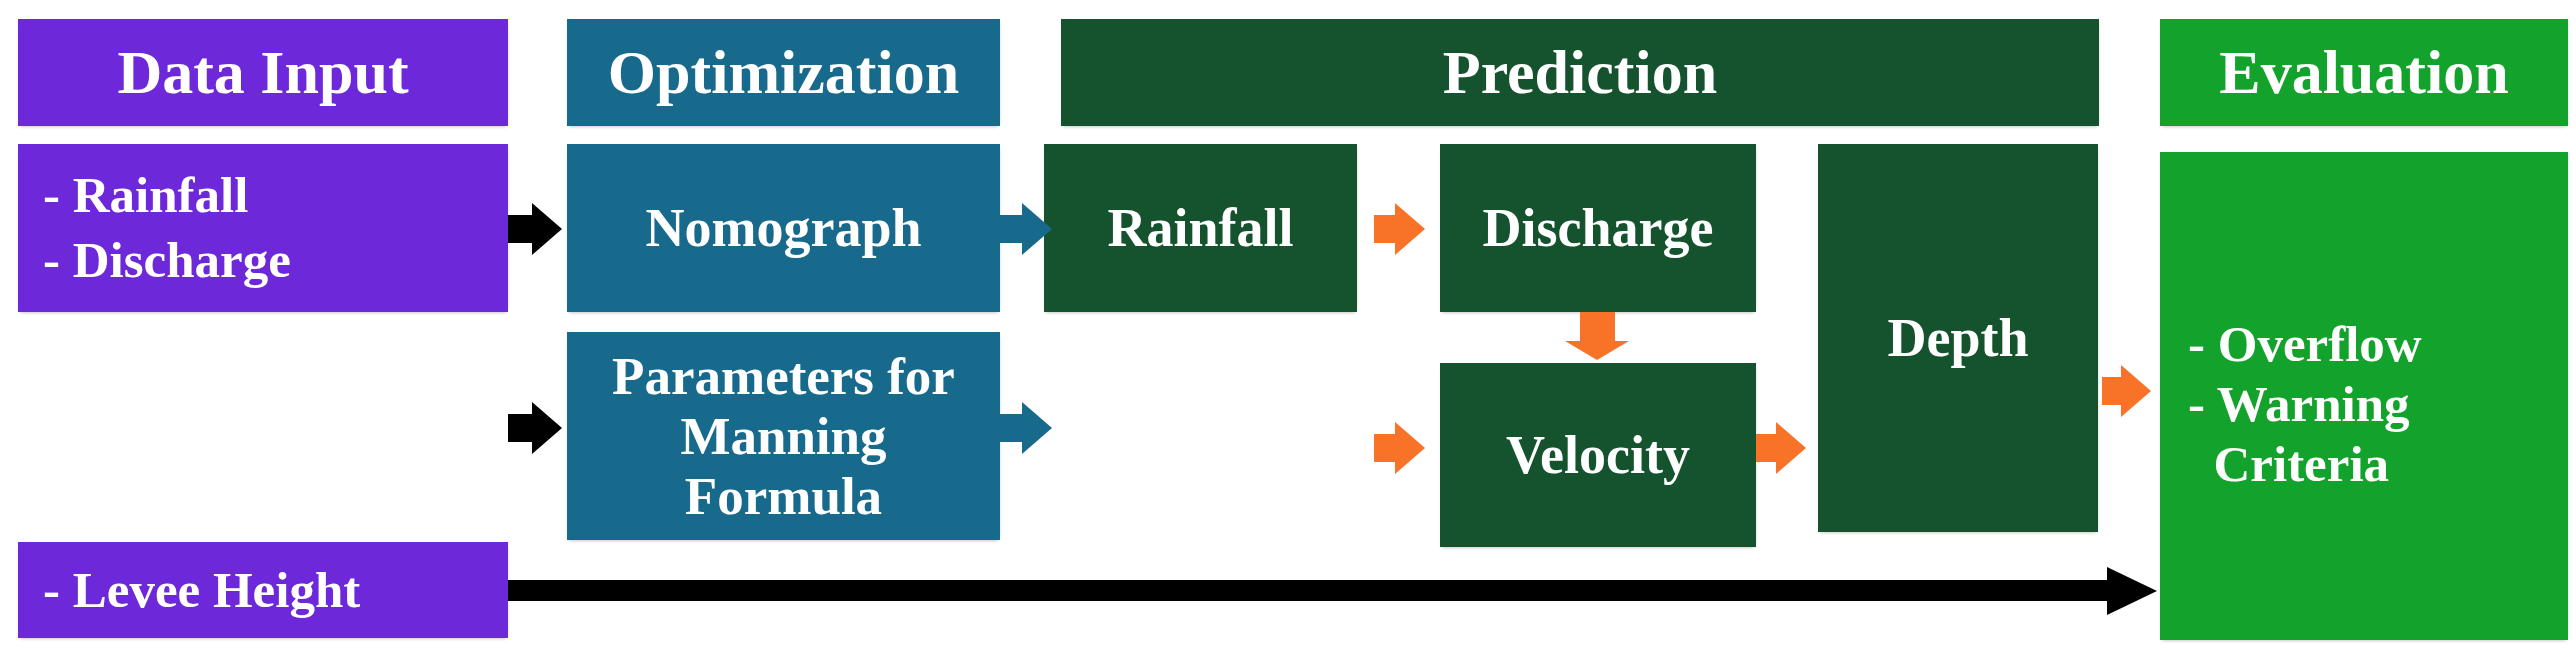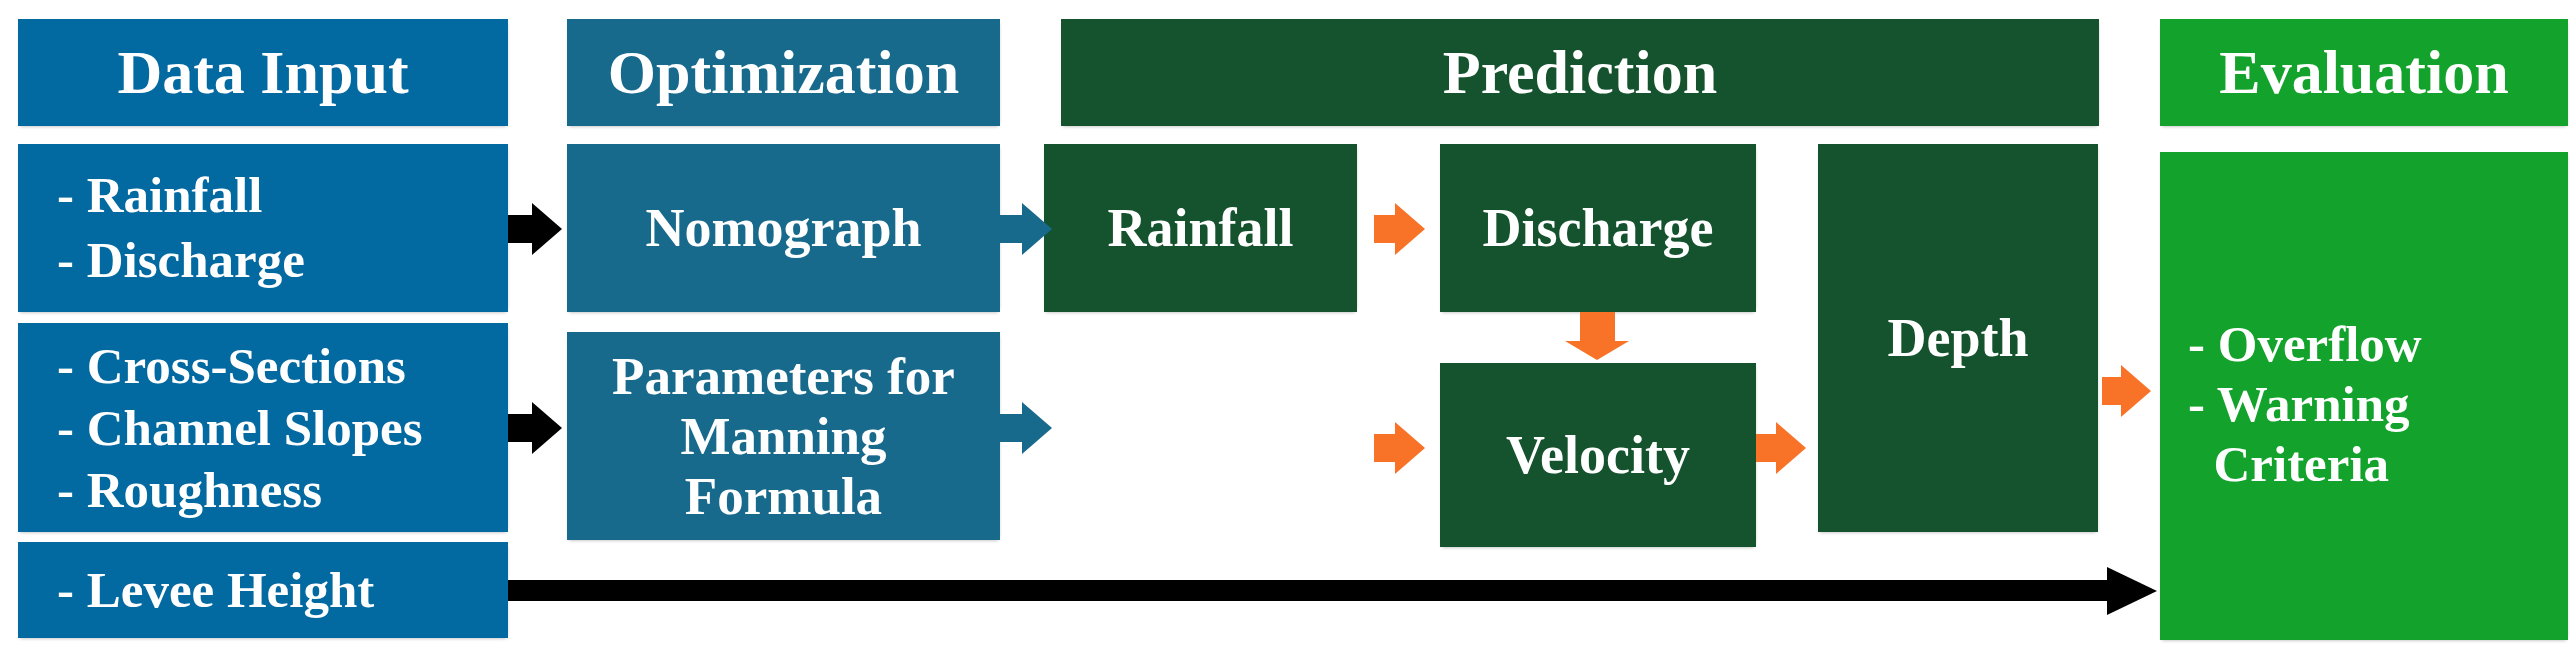--- a/index.html
+++ b/index.html
@@ -4,30 +4,30 @@
 <style>
   html,body{margin:0;padding:0;background:#ffffff;}
   #canvas{
     position:relative;width:2576px;height:659px;background:#ffffff;overflow:hidden;
     font-family:"Liberation Serif","DejaVu Serif",serif;font-weight:bold;color:#ffffff;
   }
   .box{
     position:absolute;box-sizing:border-box;display:flex;align-items:center;justify-content:center;
     text-align:center;box-shadow:0 3.5px 3.5px -2.1px rgba(0,0,0,0.30),2.8px 0 3.5px -2.8px rgba(0,0,0,0.18);
   }
-  .bg-black{background:#0369a1;}
+  .bg-black{background:#6d28d9;}
   .bg-teal{background:#186a8d;}
   .bg-orange{background:#14532d;}
   .bg-green{background:#13a22b;}
   .hdr{font-size:62px;}
   .label{font-size:54px;line-height:61px;white-space:pre-wrap;}
   .label-sm{font-size:53px;line-height:60px;white-space:pre-wrap;}
   .list{
     justify-content:flex-start;text-align:left;
-    font-size:51px;line-height:65px;white-space:pre-wrap;padding-left:39px;
+    font-size:51px;line-height:65px;white-space:pre-wrap;padding-left:25px;
   }
   .list-tight{line-height:62px;}
   .green-list{padding-left:28px;padding-top:16.6px;font-size:51px;line-height:60px;margin-top:8px;}
   
   .harrow{position:absolute;display:flex;align-items:center;}
   .harrow .shaft{height:28px;}
   .harrow .head{width:0;height:0;border-top:26px solid transparent;border-bottom:26px solid transparent;}
   .harrow.c-black .shaft{background:#000000;} .harrow.c-black .head{border-left:30.5px solid #000000;}
   .harrow.c-teal  .shaft{background:#186a8d;} .harrow.c-teal  .head{border-left:30.5px solid #186a8d;}
   .harrow.c-orange .shaft{background:#f87327;} .harrow.c-orange .head{border-left:30.5px solid #f87327;}
@@ -54,25 +54,20 @@
   <div class="box bg-orange hdr" style="left:1061px;top:19.4px;width:1038px;height:107px;">
     <span>Prediction</span>
   </div>
   <div class="box bg-green hdr" style="left:2160px;top:19.4px;width:408px;height:107px;">
     <span>Evaluation</span>
   </div>
 
   <div class="box bg-black list" style="left:18px;top:144px;width:490px;height:168px;">
     <span>- Rainfall
 - Discharge</span>
-  </div>
-  <div class="box bg-black list list-tight" style="left:18px;top:323px;width:490px;height:209px;">
-    <span>- Cross-Sections
-- Channel Slopes
-- Roughness</span>
   </div>
   <div class="box bg-black list" style="left:18px;top:542px;width:490px;height:96px;">
     <span>- Levee Height</span>
   </div>
 
   <div class="box bg-teal label" style="left:567px;top:144px;width:433px;height:168px;">
     <span>Nomograph</span>
   </div>
   <div class="box bg-teal label-sm" style="left:567px;top:332px;width:433px;height:208px;">
     <span>Parameters for

